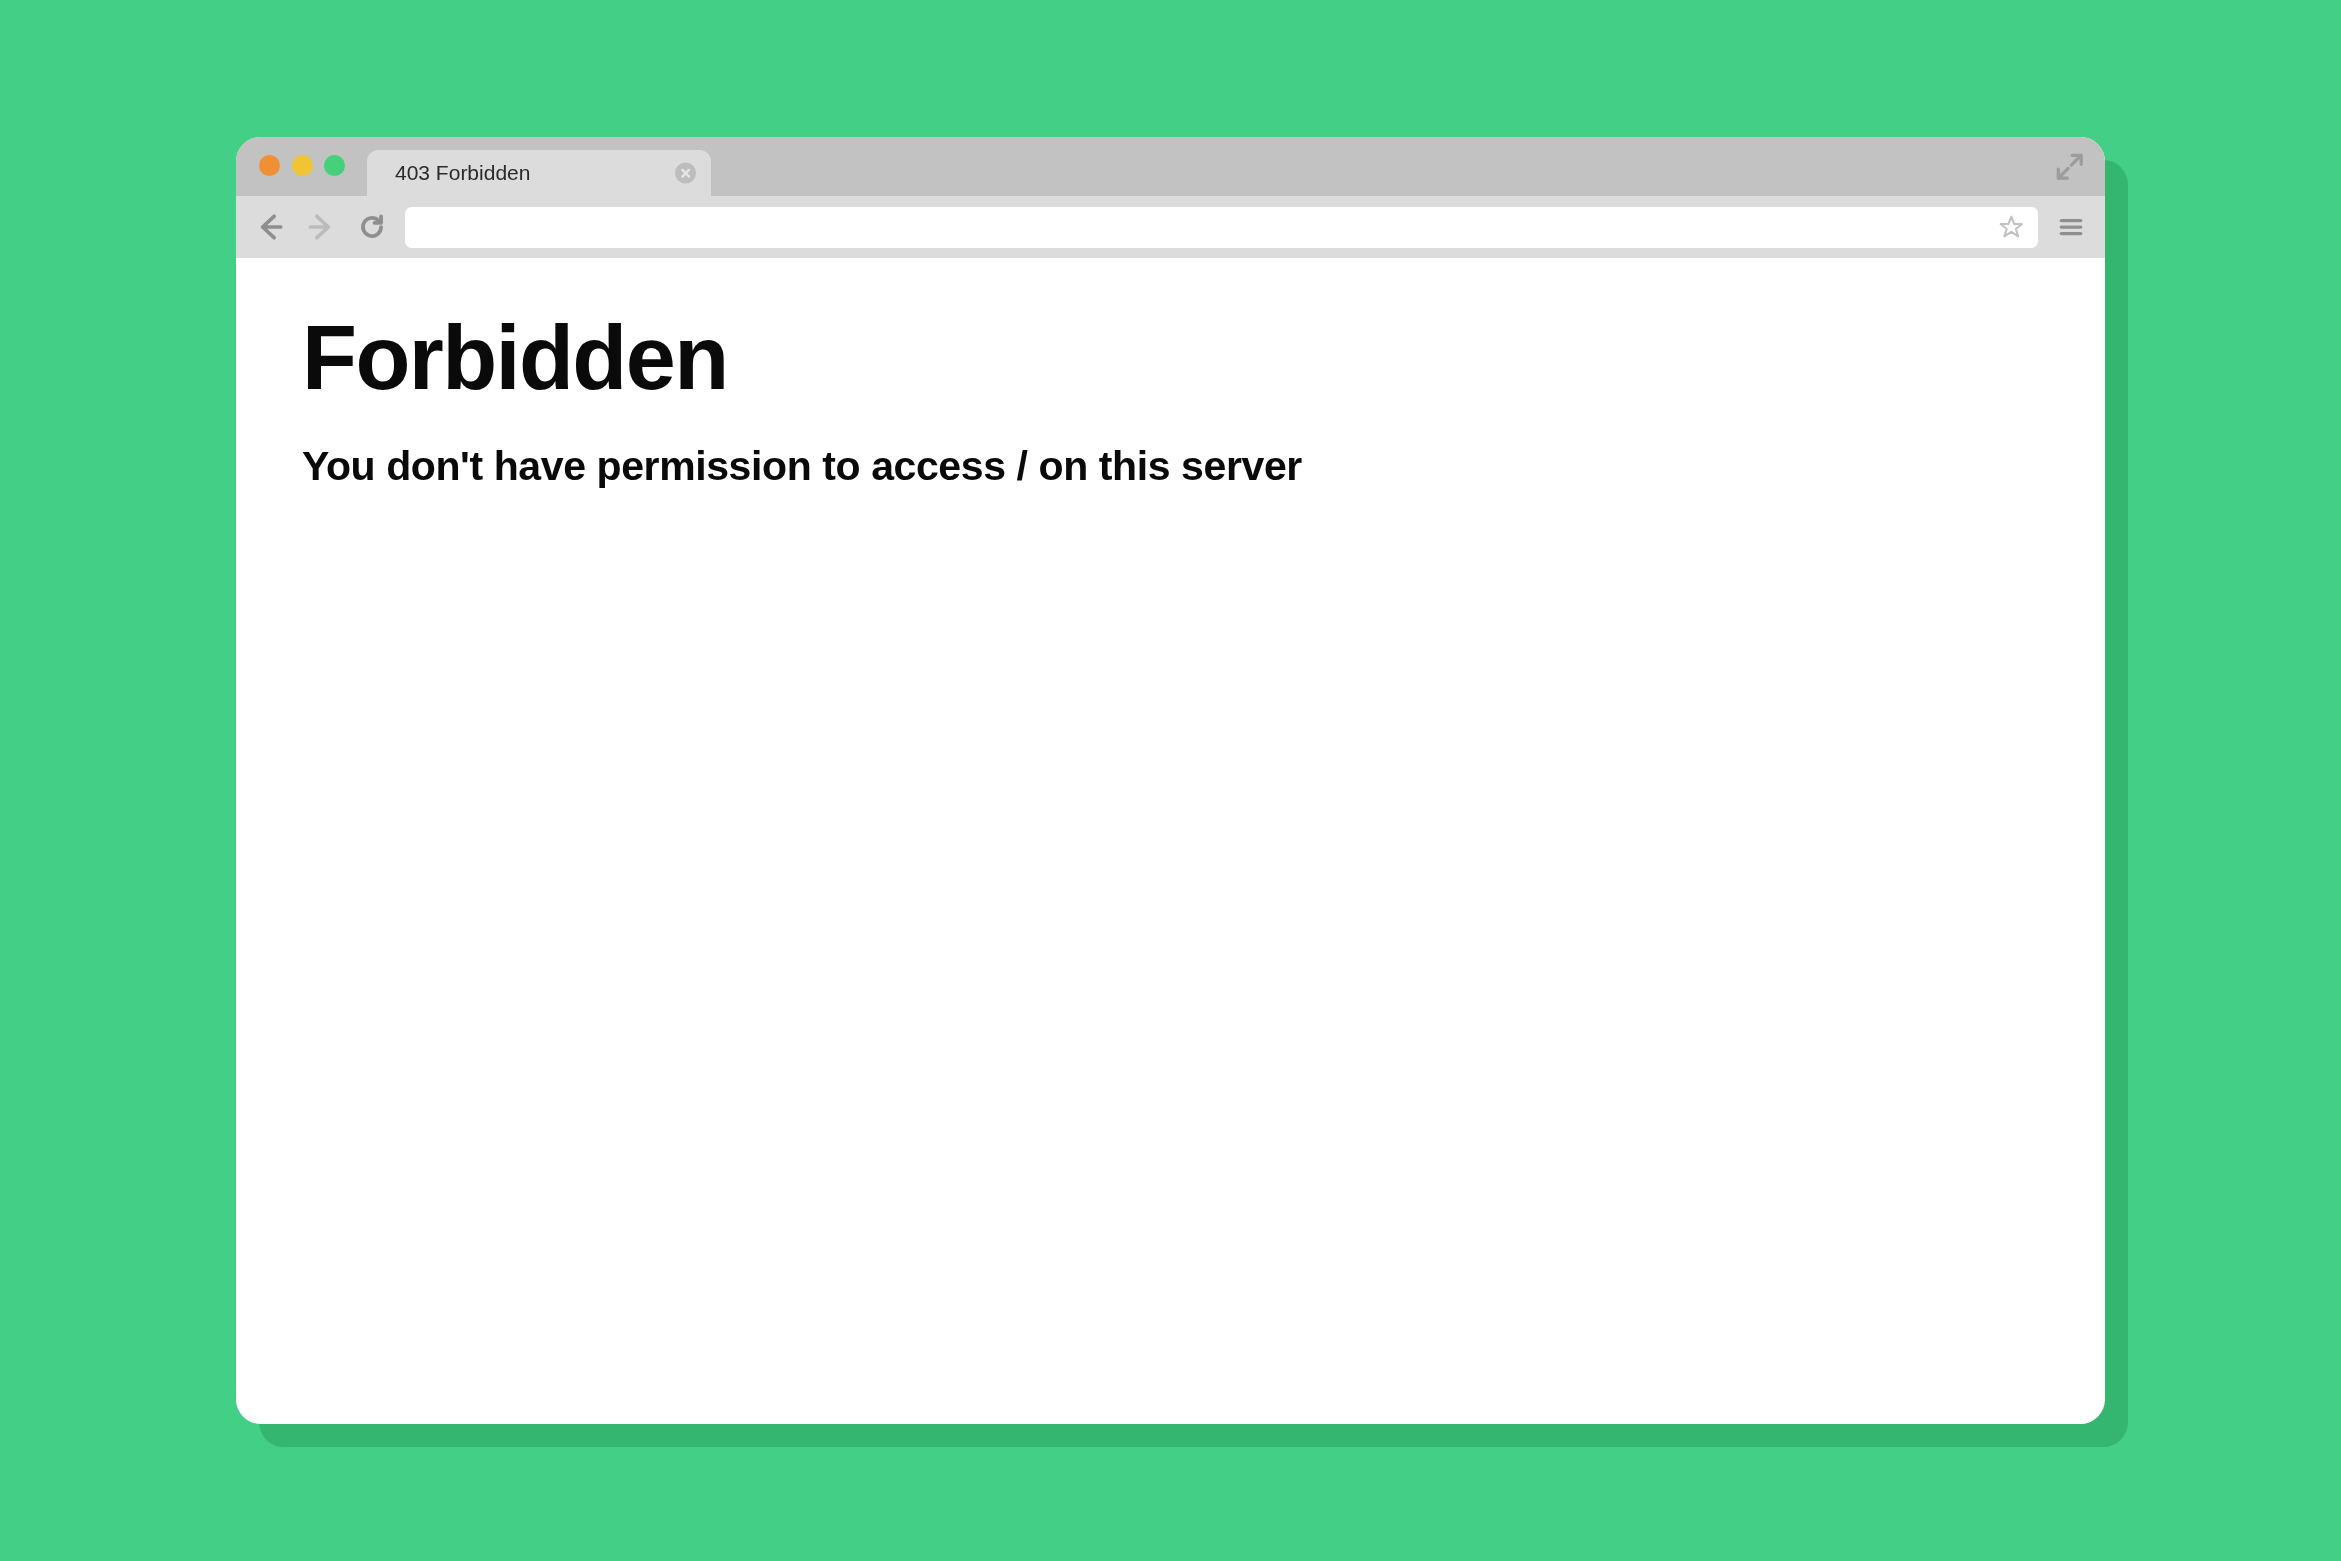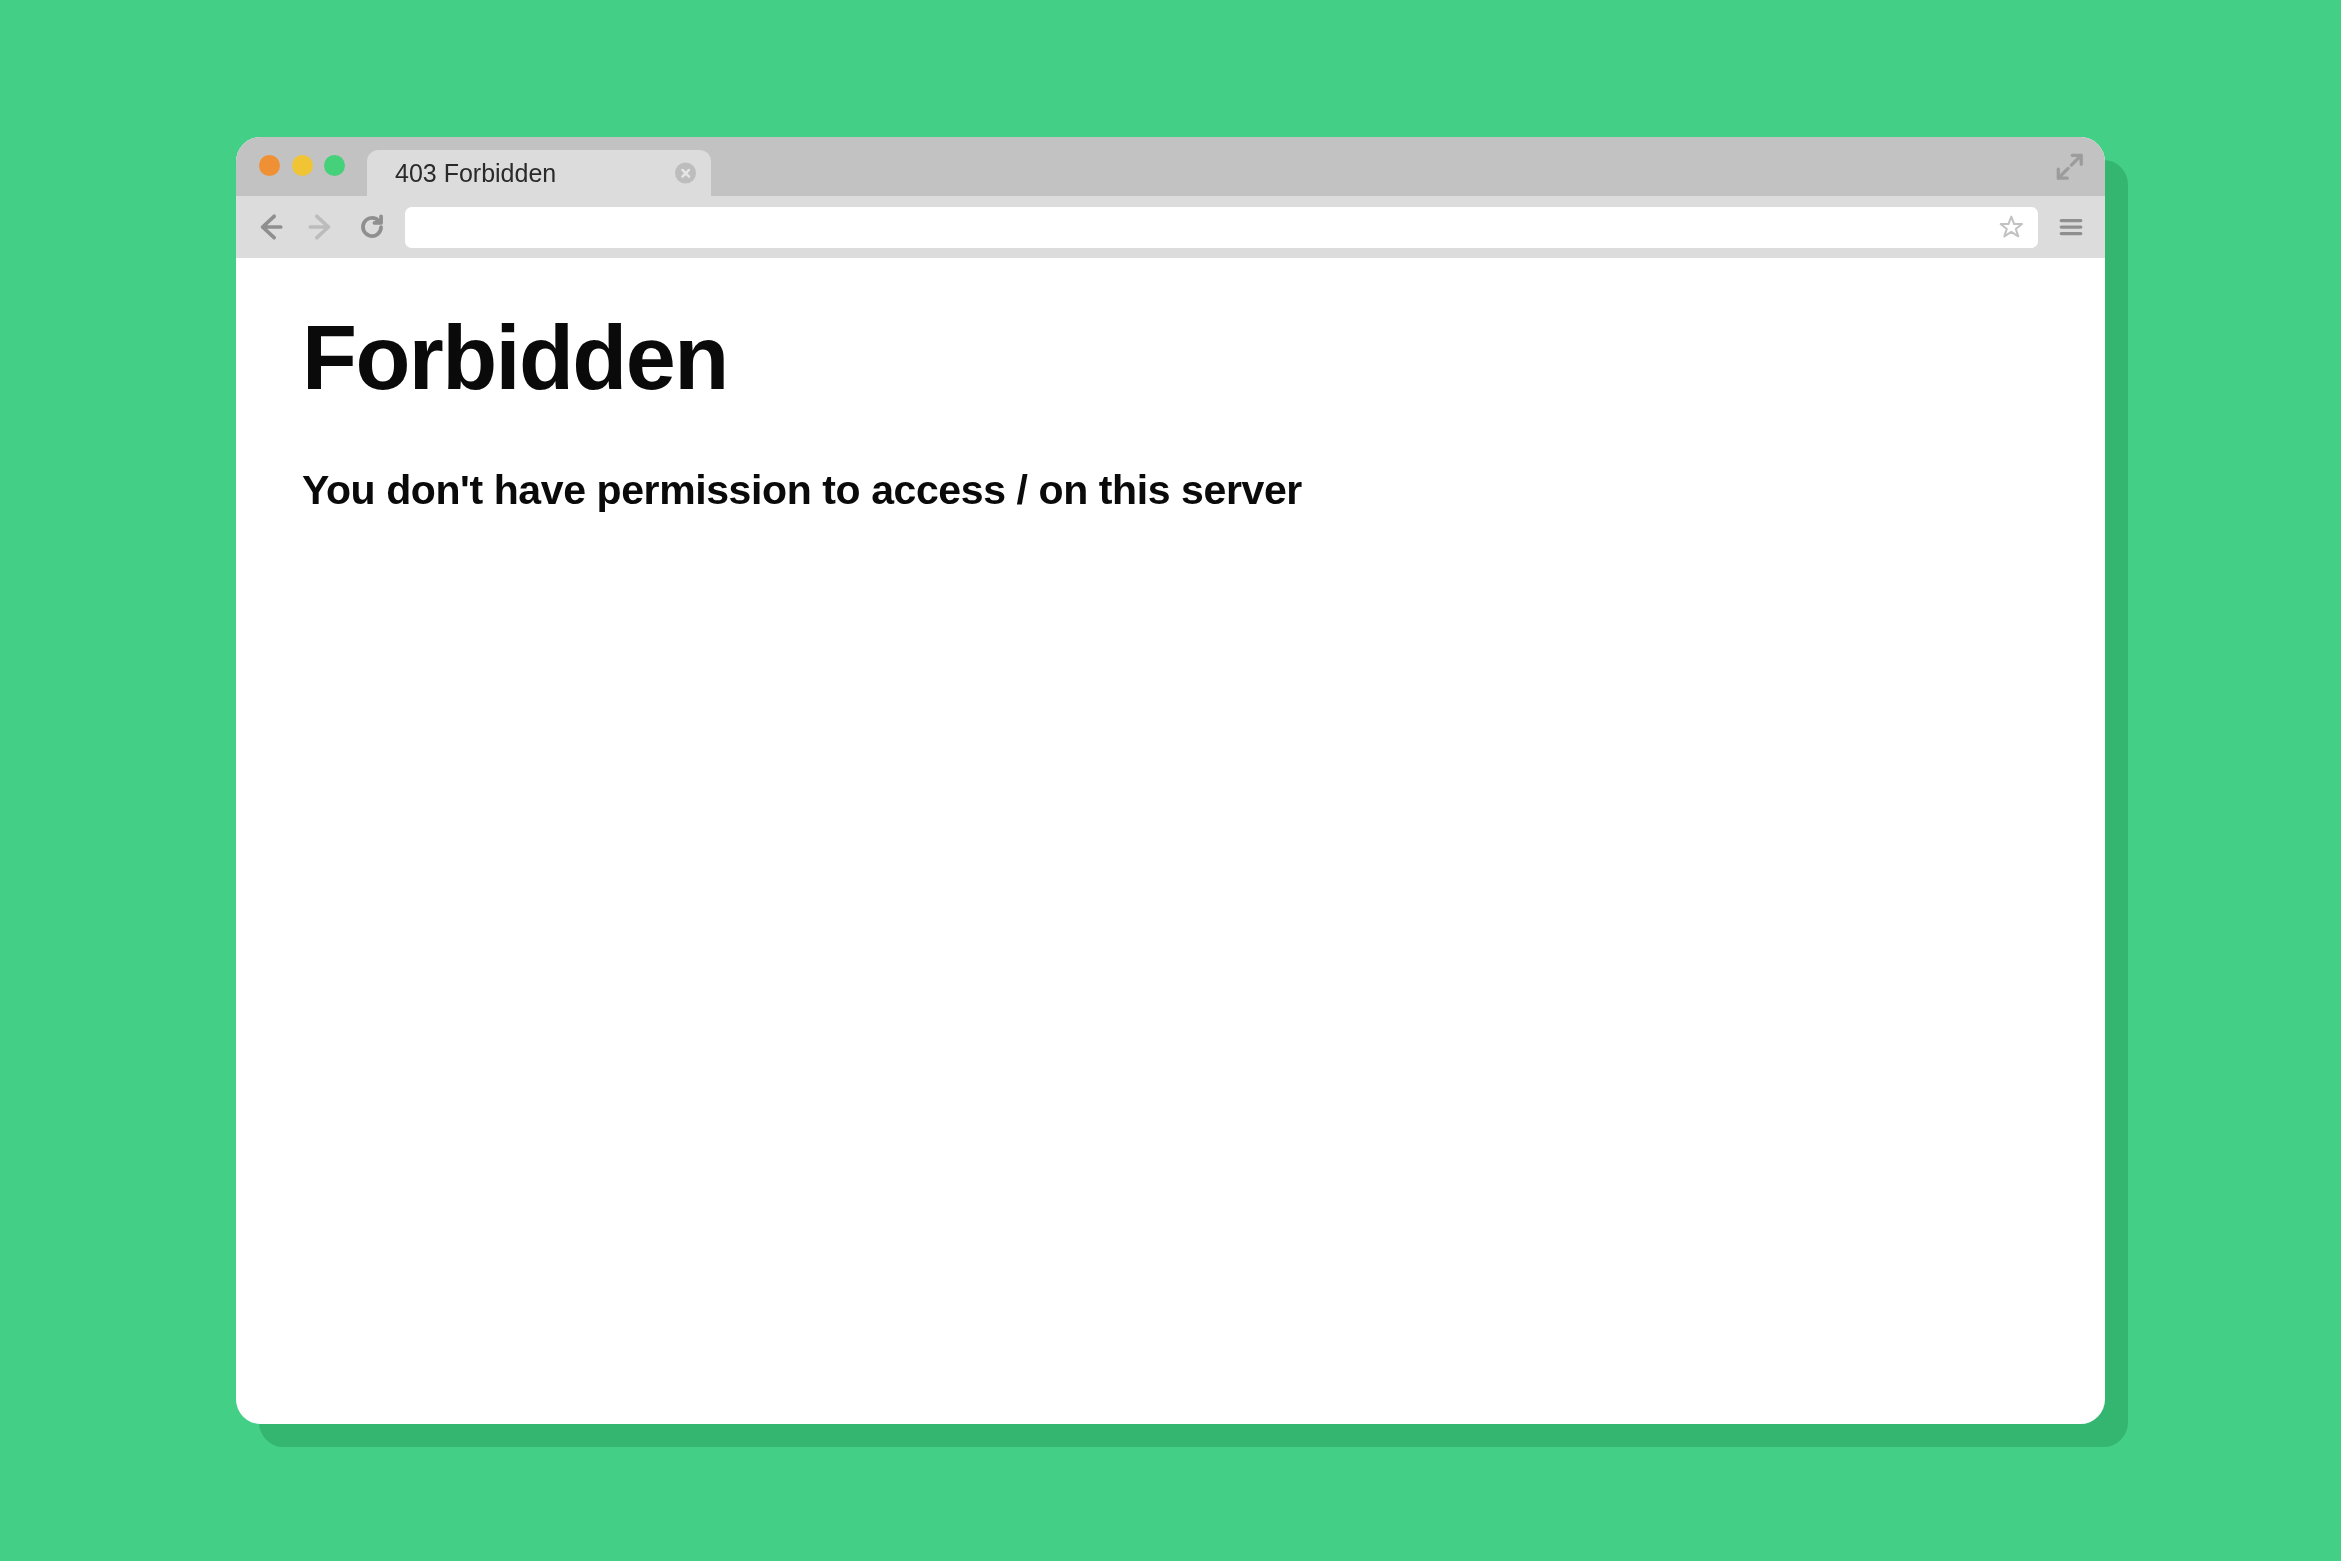--- a/index.html
+++ b/index.html
@@ -72,21 +72,21 @@
     align-items: flex-end;
     margin-left: 131px;
     height: 100%;
   }
   .tab {
     position: relative;
     height: 46px;
     display: flex;
     align-items: center;
     padding: 0 49px 0 28px;
-    font-size: 25px;
+    font-size: 21px;
     color: #2a2a2a;
     min-width: 344px;
   }
   .tab.active {
     background: #dcdcdc;
     border-top-left-radius: 11.5px;
     border-top-right-radius: 11.5px;
   }
   .tab.inactive {
     background: #cfcfcf;
@@ -174,21 +174,21 @@
   }
 
   .content {
     padding: 49px 66px;
   }
   .content h1 {
     font-size: 90px;
     font-weight: 700;
     letter-spacing: -1.6px;
     color: #0a0a0a;
-    margin-bottom: 57px;
+    margin-bottom: 33px;
   }
   .content p {
     font-size: 41px;
     font-weight: 700;
     color: #0a0a0a;
     letter-spacing: -0.4px;
   }
 </style>
 </head>
 <body>

